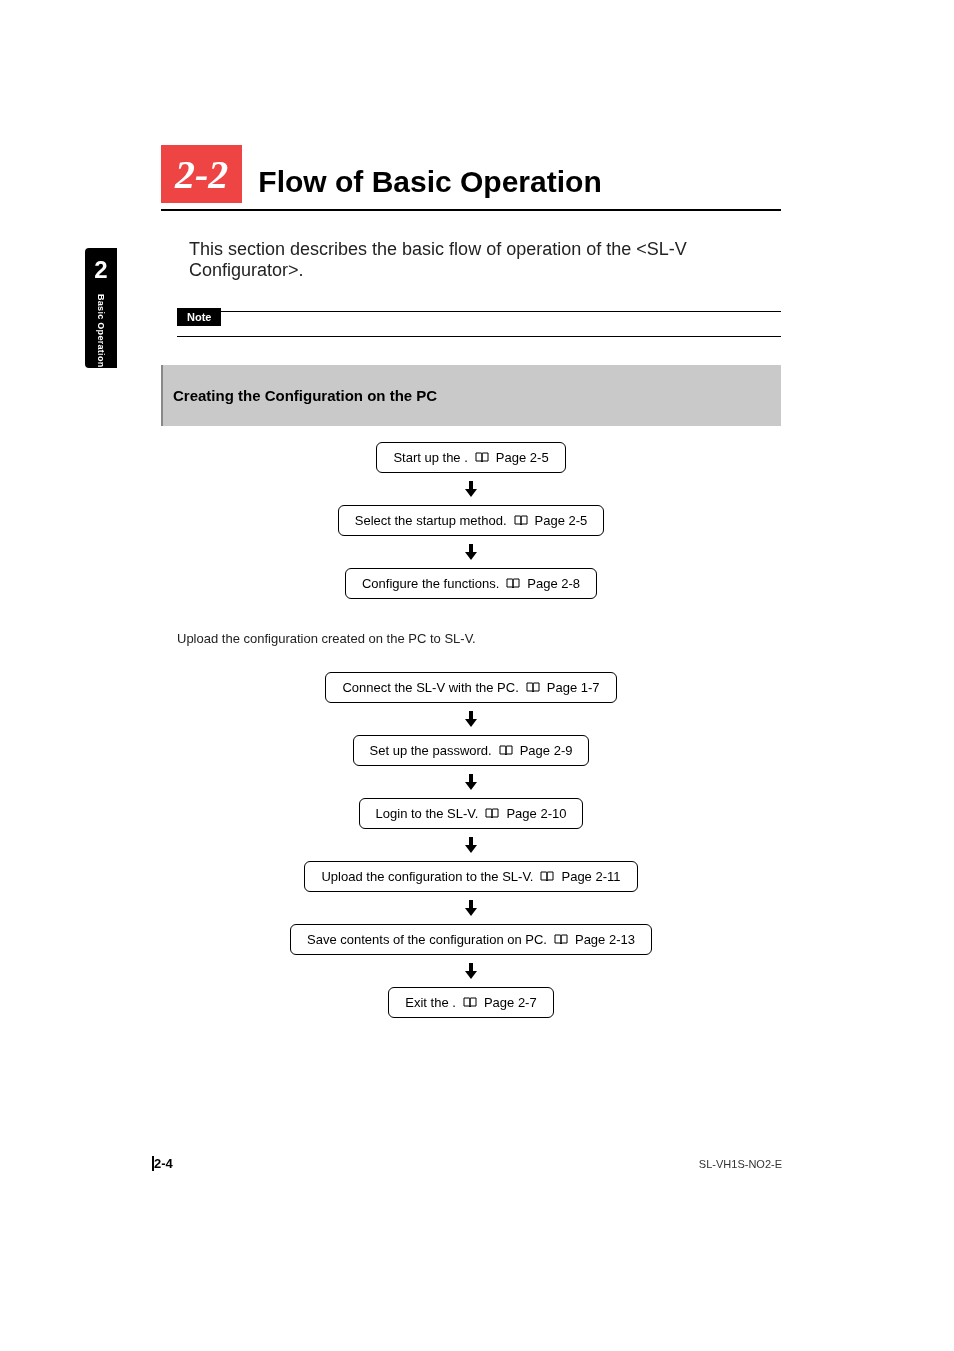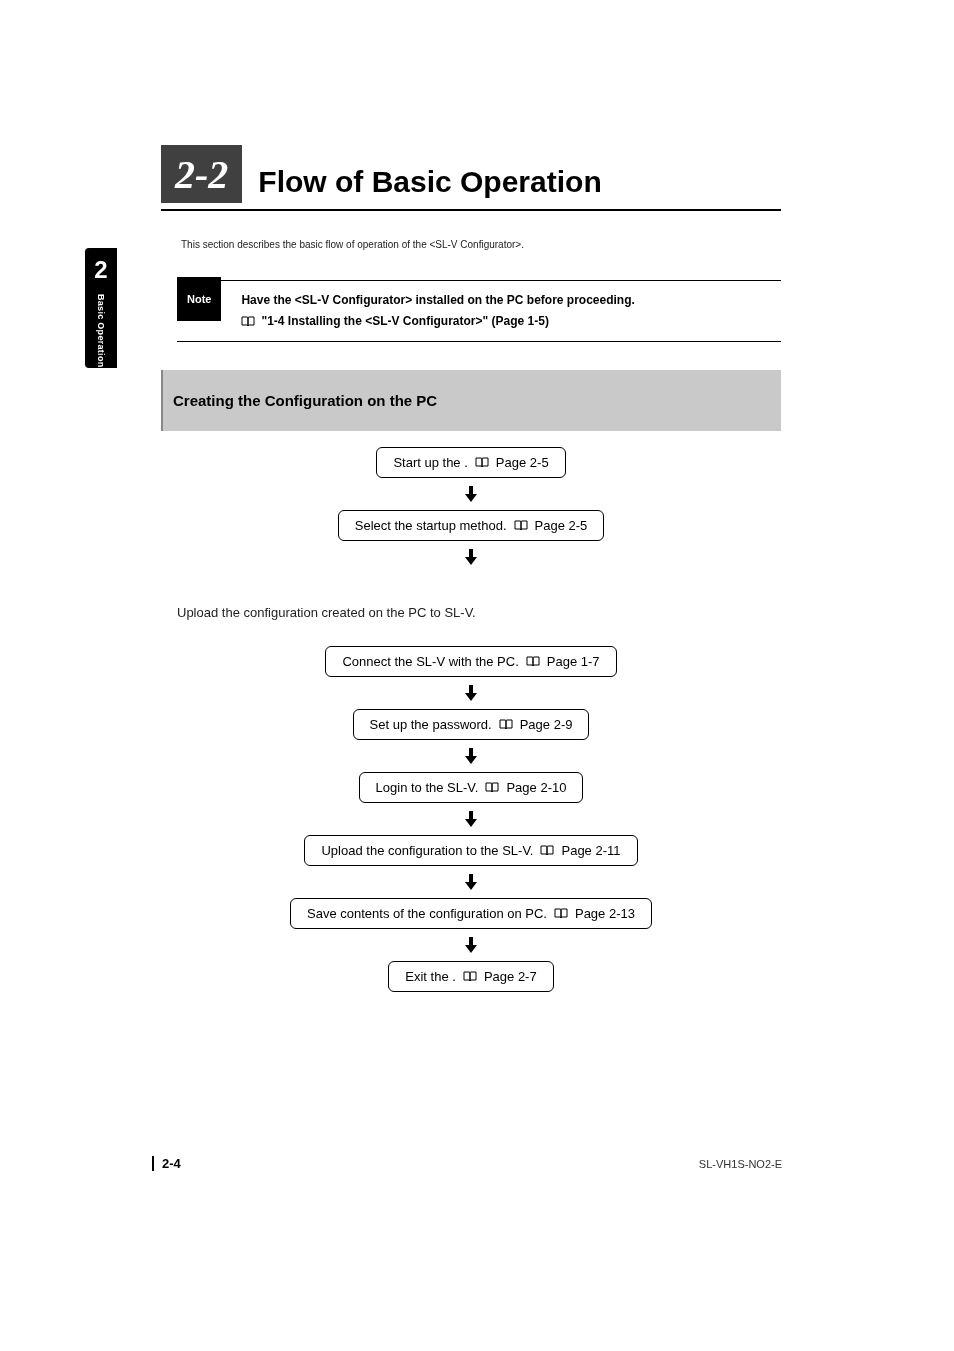--- a/index.html
+++ b/index.html
@@ -43,57 +43,57 @@
       width: 620px;
     }
     .sec-header {
       display: flex;
       align-items: flex-end;
       border-bottom: 2px solid #000;
       padding-bottom: 6px;
       margin-bottom: 28px;
     }
     .sec-badge {
-      background: #404040;
+      background: #ef4444;
       color: #fff;
       font-style: italic;
       font-weight: bold;
       font-size: 40px;
       padding: 10px 14px 8px 14px;
       font-family: "Times New Roman", serif;
       line-height: 1;
     }
     .sec-title {
       font-size: 30px;
       font-weight: bold;
       margin-left: 16px;
       padding-bottom: 4px;
       text-align: center;
     }
     .intro-text {
-      font-size: 10px;
-      margin-left: 20px;
+      font-size: 18px;
+      margin-left: 28px;
       margin-bottom: 30px;
       color: #222;
     }
     .note-block {
       display: flex;
       align-items: flex-start;
       margin-left: 16px;
       margin-bottom: 28px;
       border-top: 1px solid #000;
       border-bottom: 1px solid #000;
       padding: 10px 0;
     }
     .note-label {
       background: #000;
       color: #fff;
       font-weight: bold;
       font-size: 11px;
-      padding: 16px 10px;
+      padding: 3px 10px;
       margin-right: 20px;
       white-space: nowrap;
       margin-top: -14px;
     }
     .note-body {
       font-size: 12px;
       font-weight: bold;
       line-height: 1.6;
     }
     .note-body .ref-line {
@@ -154,21 +154,20 @@
       left: 152px;
       width: 630px;
       display: flex;
       justify-content: space-between;
       align-items: center;
       font-size: 11px;
     }
     .footer .pg {
       font-weight: bold;
       border-left: 2px solid #000;
-      padding-left: 8px;
       font-size: 13px;
     }
     .footer .doc {
       color: #333;
     }
   </style>
 </head>
 <body>
 
 <div class="page-tab">
@@ -180,31 +179,20 @@
 
   <div class="sec-header">
     <div class="sec-badge">2-2</div>
     <div class="sec-title">Flow of Basic Operation</div>
   </div>
 
   <div class="intro-text">This section describes the basic flow of operation of the &lt;SL-V Configurator&gt;.</div>
 
   <div class="note-block">
     <div class="note-label">Note</div>
-    <div class="note-body">
-      <div>Have the &lt;SL-V Configurator&gt; installed on the PC before proceeding.</div>
-      <div class="ref-line">
-        <span class="book-icon">
-          <svg width="14" height="11" viewBox="0 0 14 11">
-              <path d="M1 1 L6 1 Q7 1 7 2 L7 10 Q7 9 6 9 L1 9 Z M13 1 L8 1 Q7 1 7 2 L7 10 Q7 9 8 9 L13 9 Z" fill="none" stroke="#000" stroke-width="1"></path>
-            </svg>
-        </span>
-        <span>"1-4 Installing the &lt;SL-V Configurator&gt;" (Page 1-5)</span>
-      </div>
-    </div>
   </div>
 
   <div class="sub-heading">Creating the Configuration on the PC</div>
 
   <div class="flow" id="flow1">
       <div class="flow-box">
         <span>Start up the <sl-v configurator="">.</sl-v></span> 
         <span class="book-icon">
           <svg width="14" height="11" viewBox="0 0 14 11">
             <path d="M1 1 L6 1 Q7 1 7 2 L7 10 Q7 9 6 9 L1 9 Z M13 1 L8 1 Q7 1 7 2 L7 10 Q7 9 8 9 L13 9 Z" fill="none" stroke="#000" stroke-width="1"></path>
@@ -223,20 +211,29 @@
           <svg width="14" height="11" viewBox="0 0 14 11">
             <path d="M1 1 L6 1 Q7 1 7 2 L7 10 Q7 9 6 9 L1 9 Z M13 1 L8 1 Q7 1 7 2 L7 10 Q7 9 8 9 L13 9 Z" fill="none" stroke="#000" stroke-width="1"></path>
           </svg>
         </span>
         <span>Page 2-5</span>
       </div>
       <div class="flow-arrow">
         <svg width="20" height="20" viewBox="0 0 20 20">
           <path d="M8 2 L12 2 L12 10 L16 10 L10 18 L4 10 L8 10 Z" fill="#000"></path>
         </svg>
+      </div>
+      <div class="flow-box">
+        <span>Configure the functions.</span> 
+        <span class="book-icon">
+          <svg width="14" height="11" viewBox="0 0 14 11">
+            <path d="M1 1 L6 1 Q7 1 7 2 L7 10 Q7 9 6 9 L1 9 Z M13 1 L8 1 Q7 1 7 2 L7 10 Q7 9 8 9 L13 9 Z" fill="none" stroke="#000" stroke-width="1"></path>
+          </svg>
+        </span>
+        <span>Page 2-8</span>
       </div>
     </div>
 
   <div class="body-text">Upload the configuration created on the PC to SL-V.</div>
 
   <div class="flow" id="flow2">
       <div class="flow-box">
         <span>Connect the SL-V with the PC.</span> 
         <span class="book-icon">
           <svg width="14" height="11" viewBox="0 0 14 11">

